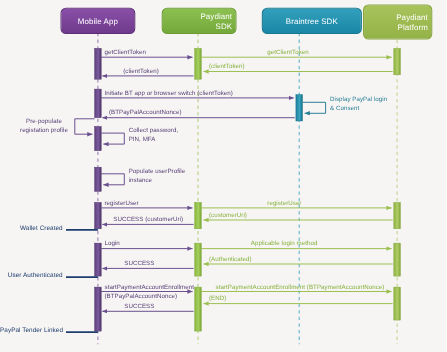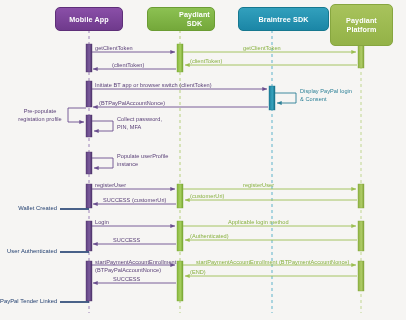--- a/index.html
+++ b/index.html
@@ -26,24 +26,23 @@
   .actor-box {
     position: absolute;
     box-sizing: border-box;
     border-radius: 5px;
     color: #ffffff;
     font-size: 7.2px;
     line-height: 1.25;
     display: flex;
     align-items: center;
     justify-content: center;
-    text-align: center;
+    text-align: right;
     padding: 2px 3px;
     letter-spacing: 0.1px;
-    font-weight: bold;
   }
   .actor-mobile {
     background: linear-gradient(180deg, #8a4fa8 0%, #6f3a8c 100%);
     border: 1px solid #5e2f78;
   }
   .actor-psdk {
     background: linear-gradient(180deg, #8cc152 0%, #74a83a 100%);
     border: 1px solid #6b9c33;
     padding-left: 30px;
   }
@@ -213,21 +212,21 @@
   </div>
 
   <div class="actor-box actor-psdk" style="left:147px; top:7px; width:68px; height:24px;">
     <span>Paydiant SDK</span>
   </div>
 
   <div class="actor-box actor-bt" style="left:238px; top:7px; width:91px; height:24px;">
     <span>Braintree SDK</span>
   </div>
 
-  <div class="actor-box actor-plat" style="left:330px; top:4px; width:63px; height:42px;">
+  <div class="actor-box actor-plat" style="left:330px; top:4px; width:63px; height:32px;">
     <span>Paydiant Platform</span>
   </div>
 
   <div class="msg-label c-purple" style="left:95px; top:45px;">getClientToken</div>
 
   <div class="msg-label c-green" style="left:243px; top:45px;">getClientToken</div>
 
   <div class="msg-label c-green" style="left:190px; top:58px;">(clientToken)</div>
 
   <div class="msg-label c-purple" style="left:112px; top:62px;">(clientToken)</div>

